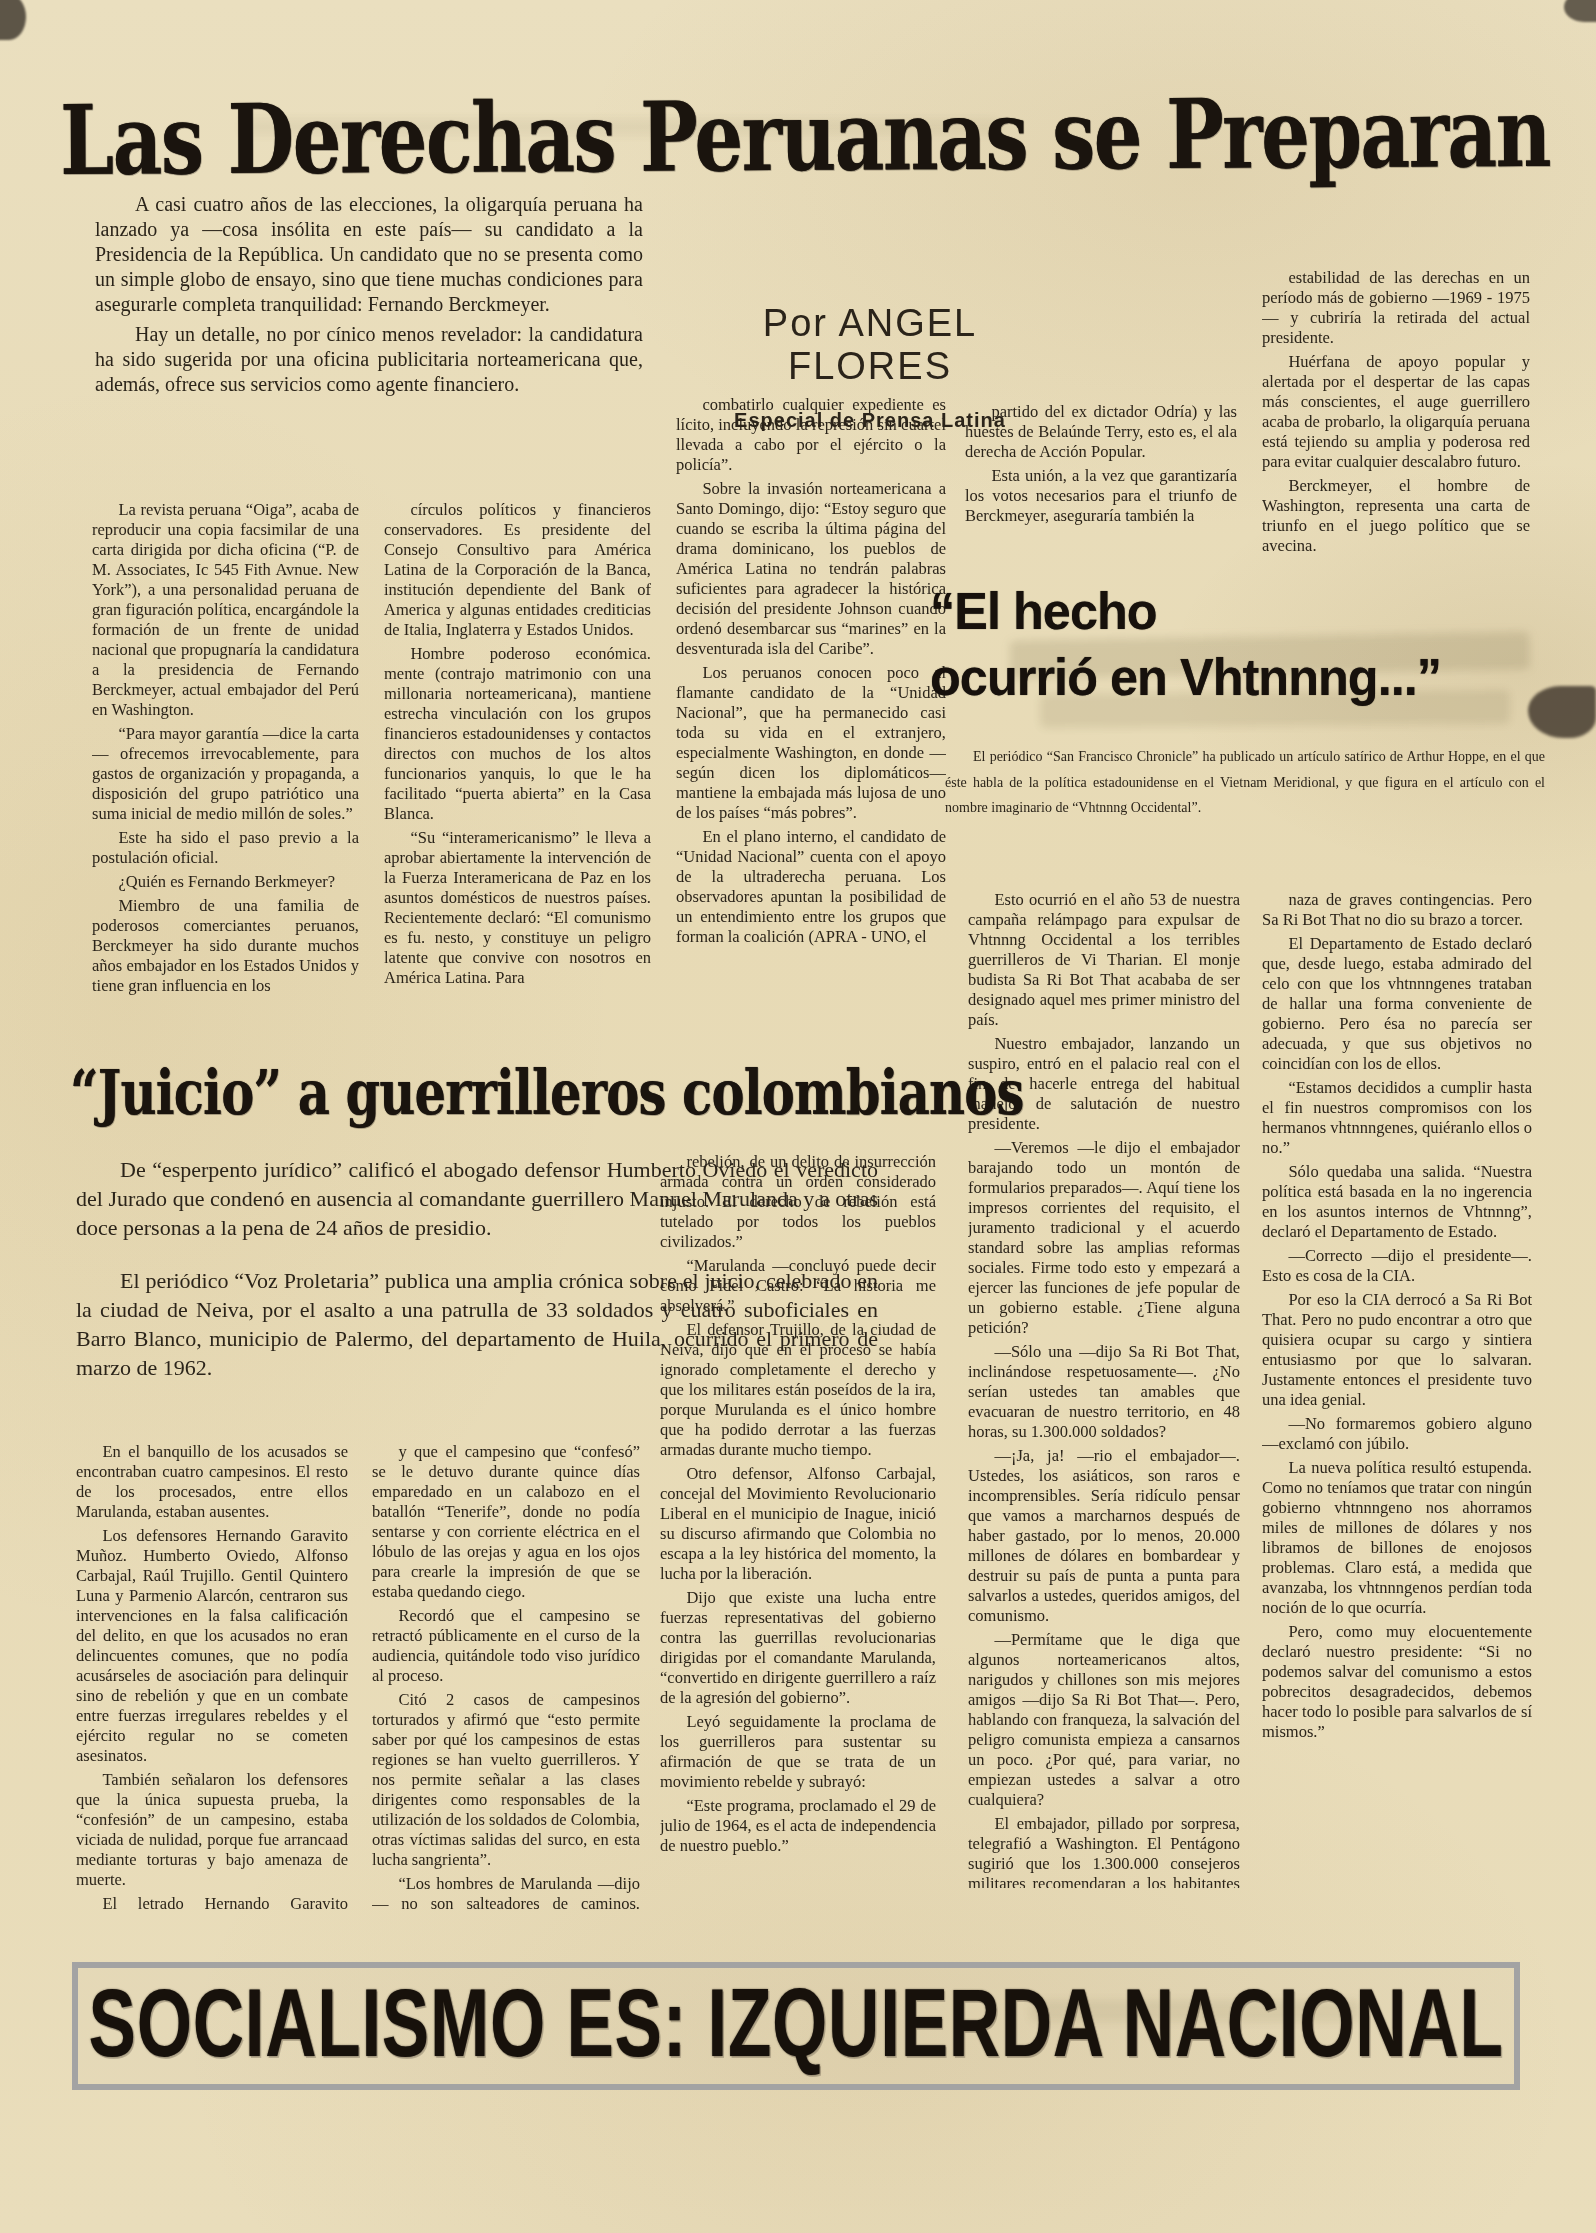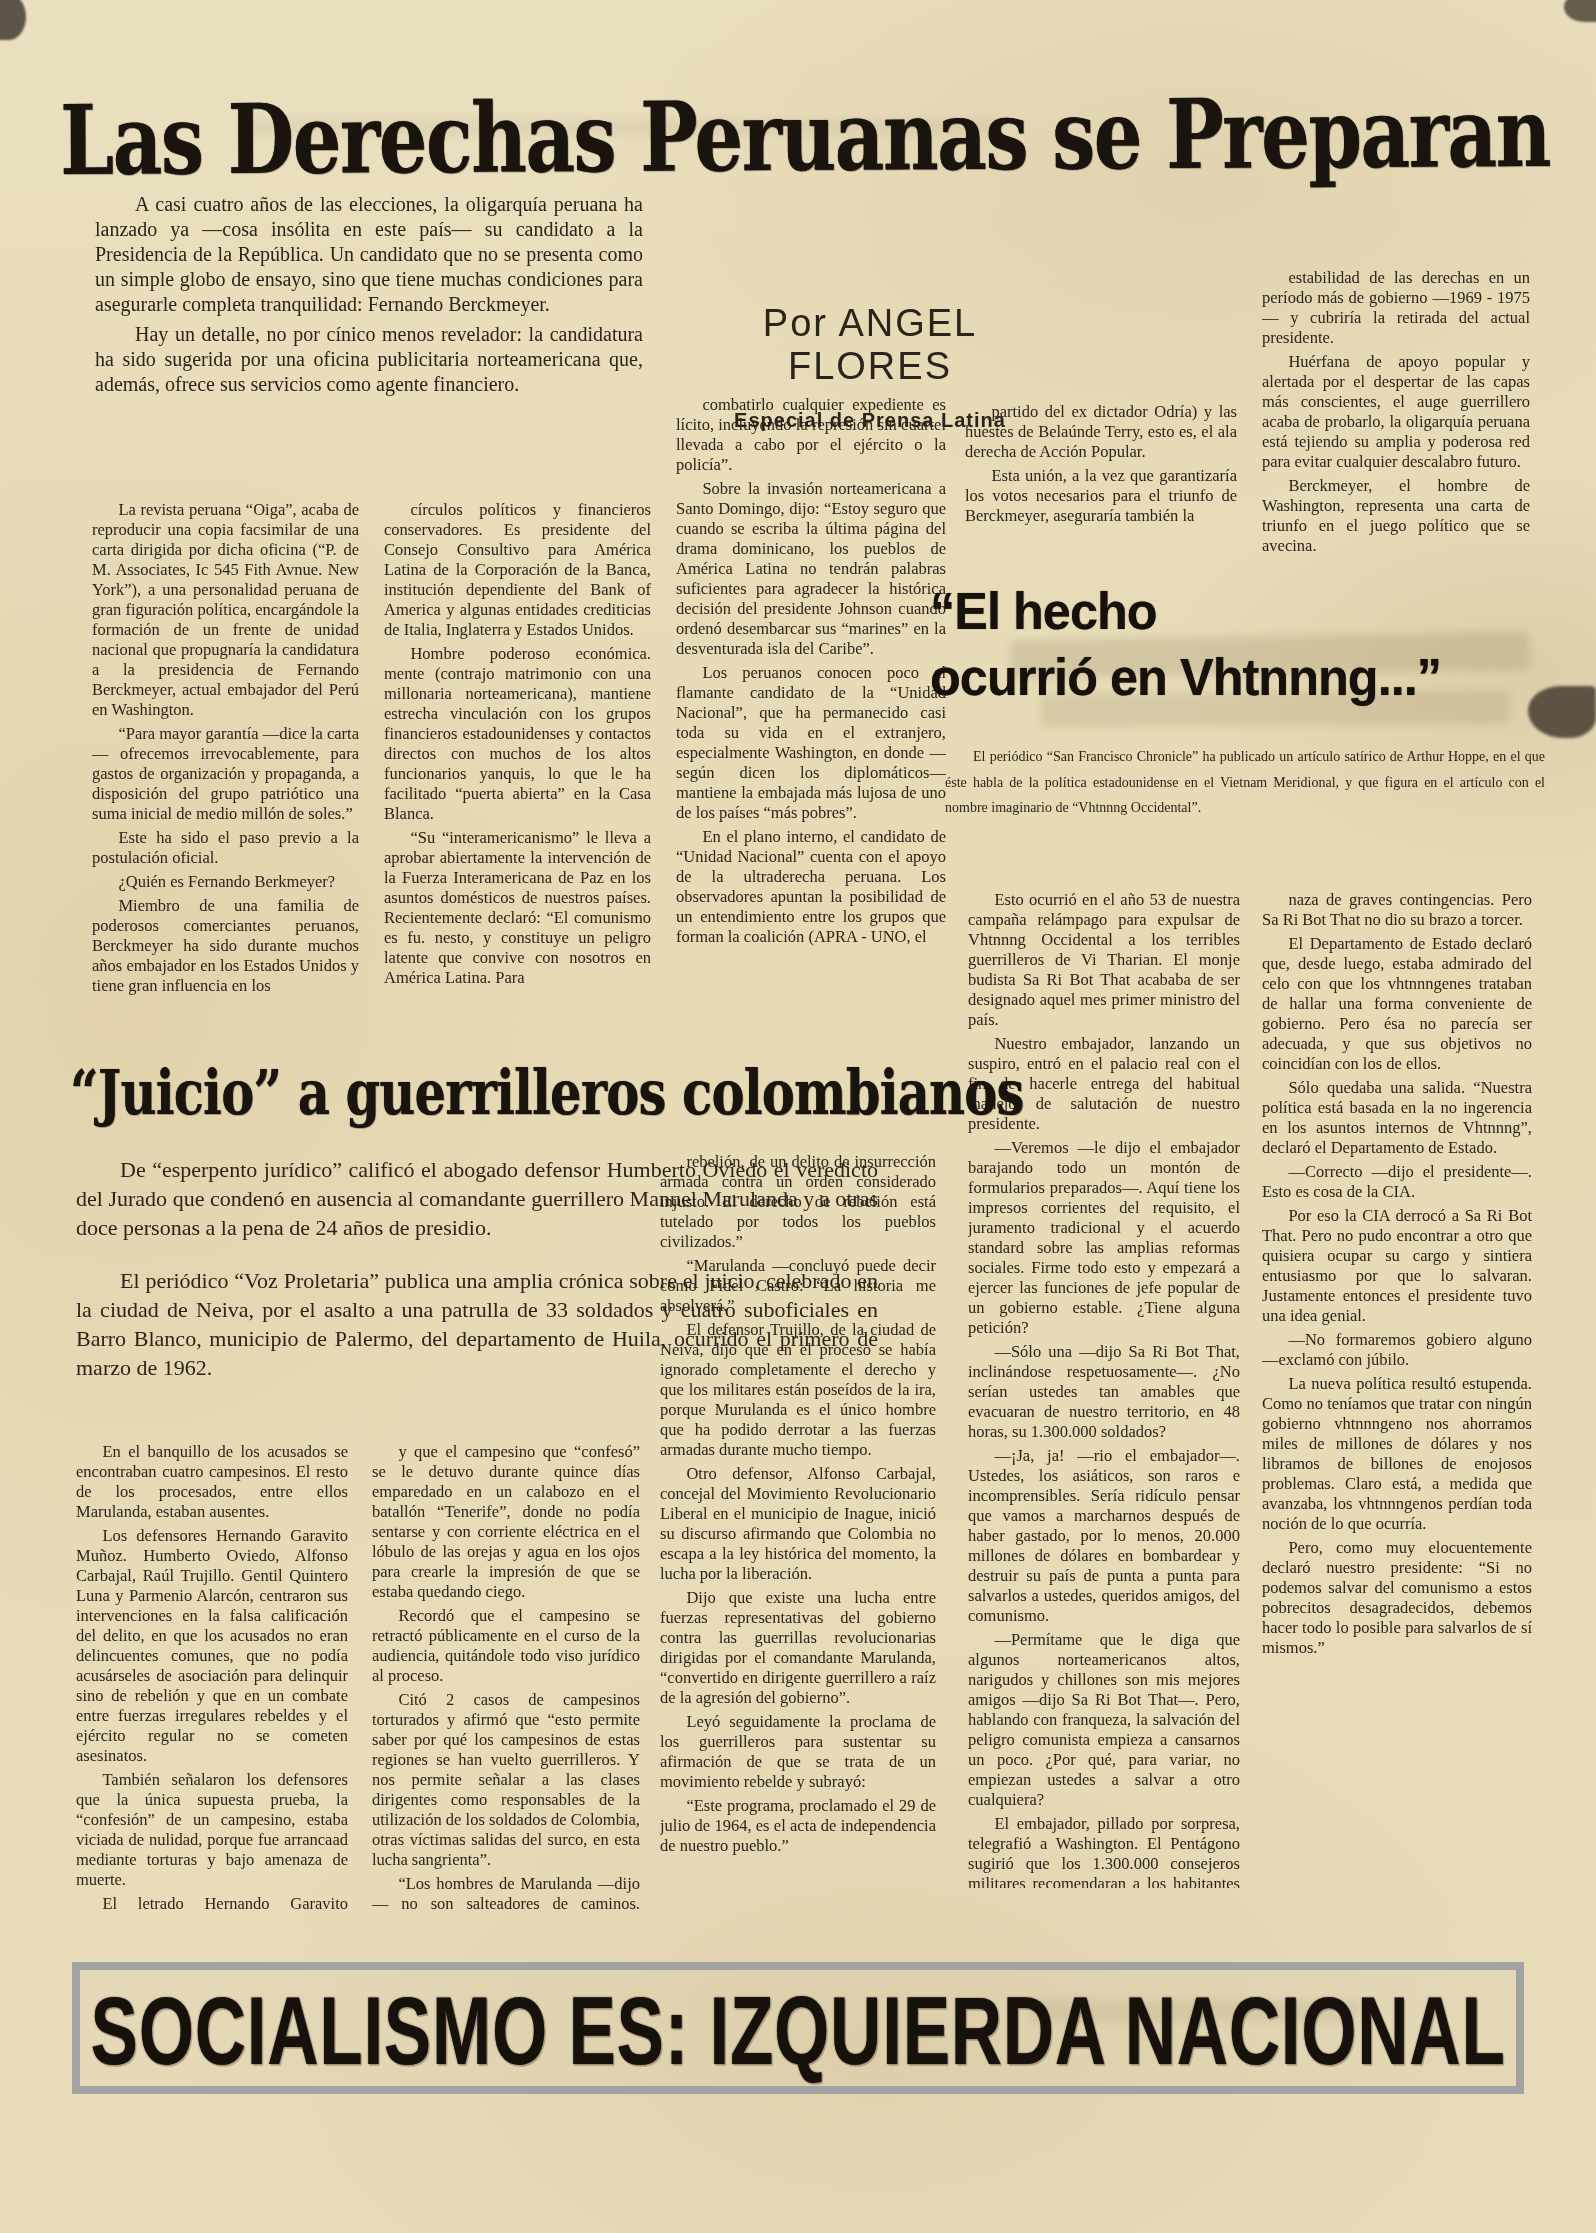--- a/index.html
+++ b/index.html
@@ -48,21 +48,21 @@
   .lead p + p{margin-top:5px;}
   .lead3{font-size:22px;line-height:29px;text-align:justify;}
   .lead3 p{margin:0;text-indent:2em;}
   .lead3 p + p{margin-top:24px;}
   .col{font-size:16.5px;line-height:20px;text-align:justify;overflow:hidden;hyphens:auto;}
   .col p{margin:0;text-indent:1.6em;}
   .col p + p{margin-top:4px;}
   
   .banner{
     left:72px;top:1962px;width:1436px;height:116px;
-    border:8px solid #a3a3a3;display:flex;align-items:flex-end;justify-content:center;
+    border:6px solid #a3a3a3;display:flex;align-items:flex-start;justify-content:center;
     background:rgba(0,0,0,0.015);
   }
   .banner .banner-text{
     font-family:"Liberation Sans", sans-serif;font-weight:bold;white-space:nowrap;
     font-size:96px;letter-spacing:1px;color:#17110b;
     transform:scaleX(0.74);
     text-shadow:0 0 2px rgba(23,17,11,0.7), 2px 2px 0 rgba(23,17,11,0.2);
   }
   
   .smudge{pointer-events:none;}
@@ -133,20 +133,21 @@
     <p>Nuestro embajador, lanzando un suspiro, entró en el palacio real con el fin de hacerle entrega del habitual manejo de salutación de nuestro presidente.</p>
     <p>—Veremos —le dijo el embajador barajando todo un montón de formularios preparados—. Aquí tiene los impresos corrientes del requisito, el juramento tradicional y el acuerdo standard sobre las amplias reformas sociales. Firme todo esto y empezará a ejercer las funciones de jefe popular de un gobierno estable. ¿Tiene alguna petición?</p>
     <p>—Sólo una —dijo Sa Ri Bot That, inclinándose respetuosamente—. ¿No serían ustedes tan amables que evacuaran de nuestro territorio, en 48 horas, su 1.300.000 soldados?</p>
     <p>—¡Ja, ja! —rio el embajador—. Ustedes, los asiáticos, son raros e incomprensibles. Sería ridículo pensar que vamos a marcharnos después de haber gastado, por lo menos, 20.000 millones de dólares en bombardear y destruir su país de punta a punta para salvarlos a ustedes, queridos amigos, del comunismo.</p>
     <p>—Permítame que le diga que algunos norteamericanos altos, narigudos y chillones son mis mejores amigos —dijo Sa Ri Bot That—. Pero, hablando con franqueza, la salvación del peligro comunista empieza a cansarnos un poco. ¿Por qué, para variar, no empiezan ustedes a salvar a otro cualquiera?</p>
     <p>El embajador, pillado por sorpresa, telegrafió a Washington. El Pentágono sugirió que los 1.300.000 consejeros militares recomendaran a los habitantes de Vhtnnng atender su consejo bajo la ame-</p>
   </div>
 <div class="abs col" style="left:1262px;top:890px;width:270px;height:1002px;">
     <p>naza de graves contingencias. Pero Sa Ri Bot That no dio su brazo a torcer.</p>
     <p>El Departamento de Estado declaró que, desde luego, estaba admirado del celo con que los vhtnnngenes trataban de hallar una forma conveniente de gobierno. Pero ésa no parecía ser adecuada, y que sus objetivos no coincidían con los de ellos.</p>
+    <p>“Estamos decididos a cumplir hasta el fin nuestros compromisos con los hermanos vhtnnngenes, quiéranlo ellos o no.”</p>
     <p>Sólo quedaba una salida. “Nuestra política está basada en la no ingerencia en los asuntos internos de Vhtnnng”, declaró el Departamento de Estado.</p>
     <p>—Correcto —dijo el presidente—. Esto es cosa de la CIA.</p>
     <p>Por eso la CIA derrocó a Sa Ri Bot That. Pero no pudo encontrar a otro que quisiera ocupar su cargo y sintiera entusiasmo por que lo salvaran. Justamente entonces el presidente tuvo una idea genial.</p>
     <p>—No formaremos gobiero alguno —exclamó con júbilo.</p>
     <p>La nueva política resultó estupenda. Como no teníamos que tratar con ningún gobierno vhtnnngeno nos ahorramos miles de millones de dólares y nos libramos de billones de enojosos problemas. Claro está, a medida que avanzaba, los vhtnnngenos perdían toda noción de lo que ocurría.</p>
     <p>Pero, como muy elocuentemente declaró nuestro presidente: “Si no podemos salvar del comunismo a estos pobrecitos desagradecidos, debemos hacer todo lo posible para salvarlos de sí mismos.”</p>
   </div>
 
 <div class="abs h3-headline">“Juicio” a guerrilleros colombianos</div>
 <div class="abs lead3" style="left:76px;top:1155px;width:802px;height:288px;">

